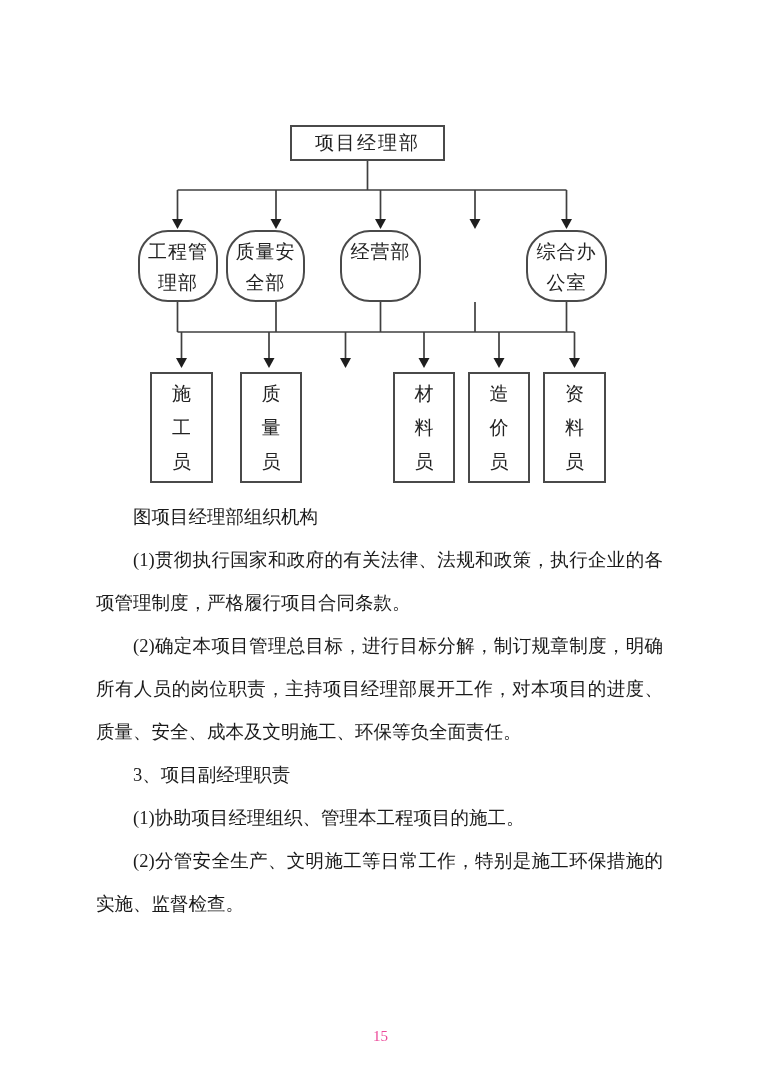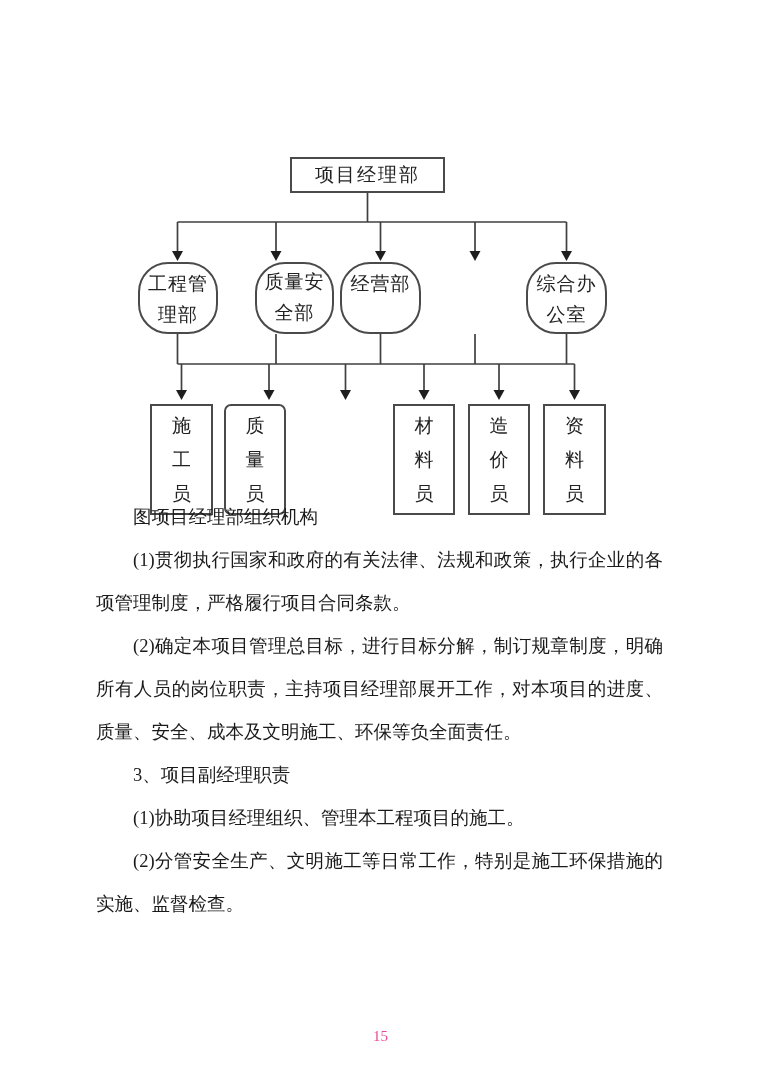--- a/index.html
+++ b/index.html
@@ -12,21 +12,21 @@
     background: #ffffff;
     overflow: hidden;
     font-family: "Liberation Serif", "DejaVu Serif", serif;
     color: #1a1a1a;
   }
 
   
   .org-chart {
     position: absolute;
     left: 0; top: 0;
-    width: 606px; height: 500px; margin-top: 32px;
+    width: 606px; height: 500px;
   }
   .org-chart svg { position: absolute; left: 0; top: 0; }
 
   .obox {
     position: absolute;
     border: 2px solid #4a4a4a;
     background: #fff;
     font-size: 19px;
     color: #222;
     text-align: center;
@@ -40,29 +40,29 @@
 
   .root-box {
     left: 290px; top: 125px; width: 155px; height: 36px;
     line-height: 31px;
     letter-spacing: 2px;
   }
 
   .dept { top: 230px; height: 72px; border-radius: 30px; }
   .dept .label { width: 66px; line-height: 31px; padding-top: 4px; letter-spacing: 1px; }
   .dept.d1 { left: 138px; width: 80px; }
-  .dept.d2 { left: 255px; width: 79px; font-family: Liberation Mono, monospace; }
+  .dept.d2 { left: 226px; width: 79px; }
   .dept.d3 { left: 340px; width: 81px; }
   .dept.d4 { left: 436px; width: 78px; }
   .dept.d5 { left: 526px; width: 81px; }
 
   .staff { top: 372px; height: 111px; }
   .staff .label { width: 26px; line-height: 34px; padding-top: 3px; }
   .staff.s1 { left: 150px; width: 63px; }
-  .staff.s2 { left: 224px; width: 62px; border-radius: 7px; }
+  .staff.s2 { left: 240px; width: 62px; }
   .staff.s3 { left: 314px; width: 63px; }
   .staff.s4 { left: 393px; width: 62px; }
   .staff.s5 { left: 468px; width: 62px; }
   .staff.s6 { left: 543px; width: 63px; }
 
   
   .doc-text {
     position: absolute;
     left: 96px; top: 496px;
     width: 567px;

